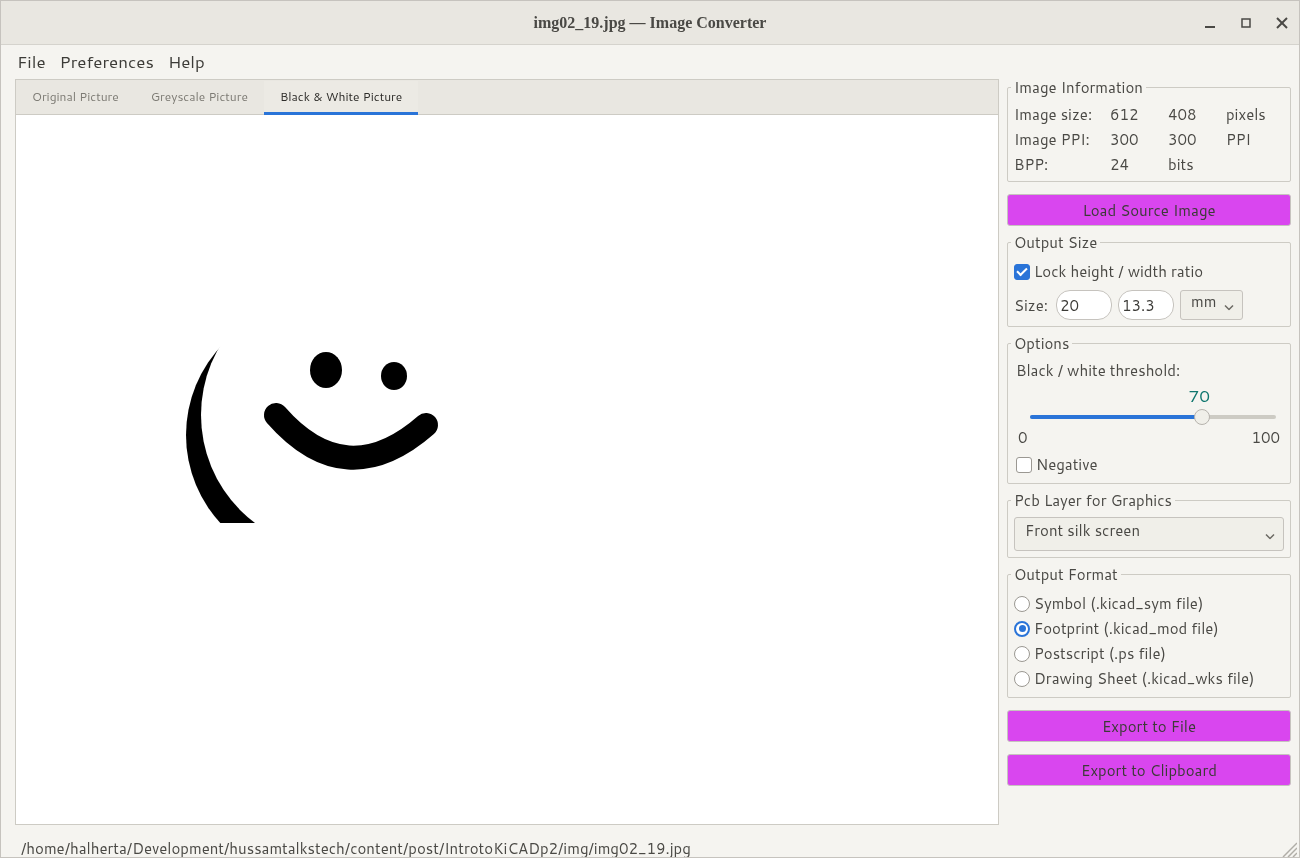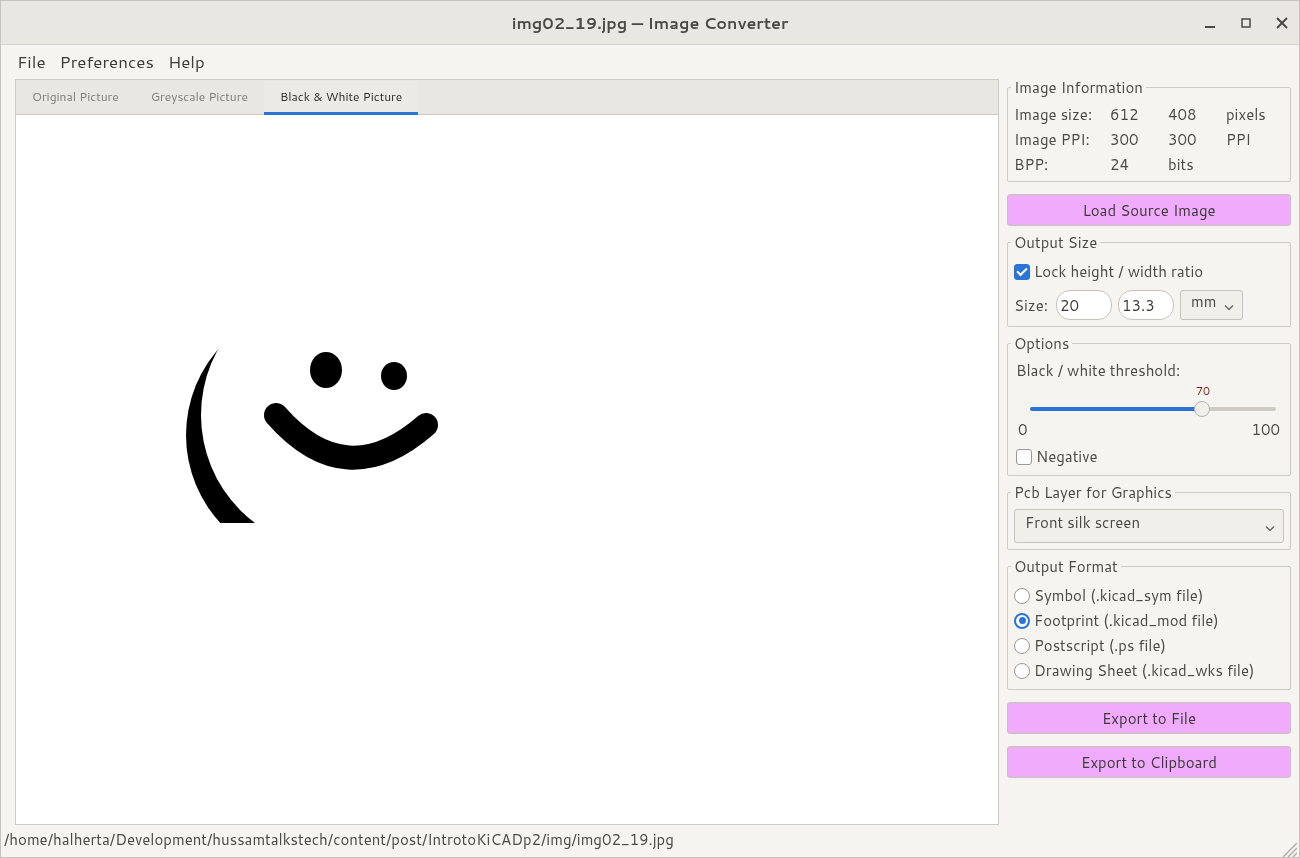--- a/index.html
+++ b/index.html
@@ -17,20 +17,21 @@
 
   
   .title-bar {
     height: 44px;
     display: flex;
     align-items: center;
     justify-content: center;
     position: relative;
     background: #e9e7e1;
     border-bottom: 1px solid #d5d3cd;
+    font-family: Liberation Serif, serif;
   }
   .title-bar .title {
     font-weight: 600;
     color: #4a4945;
     font-size: 16px;
   }
   .title-bar .window-controls {
     position: absolute;
     right: 6px;
     top: 0;
@@ -146,21 +147,21 @@
   }
   .info-grid {
     display: grid;
     grid-template-columns: 96px 58px 58px auto;
     row-gap: 4px;
     font-size: 15px;
   }
   .btn {
     width: 100%;
     height: 32px;
-    background: #f0abfc;
+    background: #d946ef;
     border: 1px solid #c6c3be;
     border-radius: 3px;
     cursor: pointer;
     font: inherit;
     color: #3c3b37;
   }
 
   .row { display: flex; align-items: center; gap: 6px; }
   .row .lbl { margin-right: 2px; }
 
@@ -235,22 +236,22 @@
     border-radius: 50%;
     background: #2a74d8;
   }
 
   
   .slider-wrap { padding: 2px 2px 0 2px; }
   .slider-label-row {
     display: flex;
     justify-content: flex-end;
     padding-right: 70px;
-    font-size: 11px;
-    color: #7f1d1d;
+    font-size: 17px;
+    color: #0f766e;
   }
   .slider-track {
     position: relative;
     height: 16px;
     margin: 2px 0 0 0;
   }
   .slider-track .track-bg {
     position: absolute;
     left: 12px; right: 4px;
     top: 50%;
@@ -282,22 +283,22 @@
     justify-content: space-between;
     font-size: 15px;
     color: #4a4945;
     margin-top: 2px;
   }
 
   
   .status-bar {
     height: 30px;
     display: flex;
-    align-items: flex-start;
-    padding: 0 3px;
+    align-items: flex-end;
+    padding: 0 20px;
     background: #f5f4f0;
     font-size: 15px;
     color: #4a4945;
     position: relative;
   }
   .resize-grip {
     position: absolute;
     right: 2px; bottom: 2px;
     width: 18px; height: 18px;
   }

